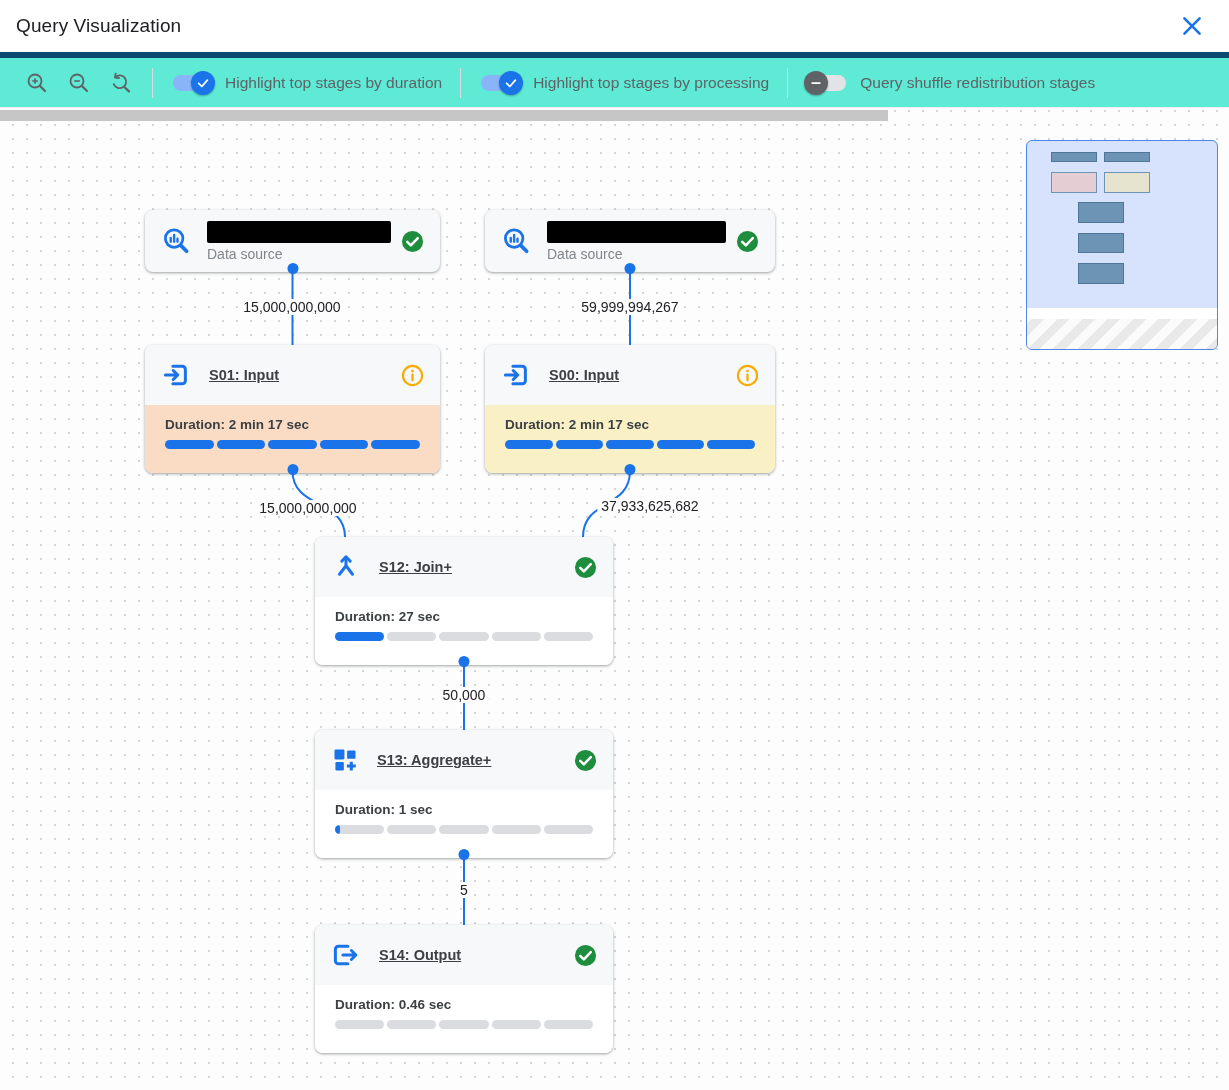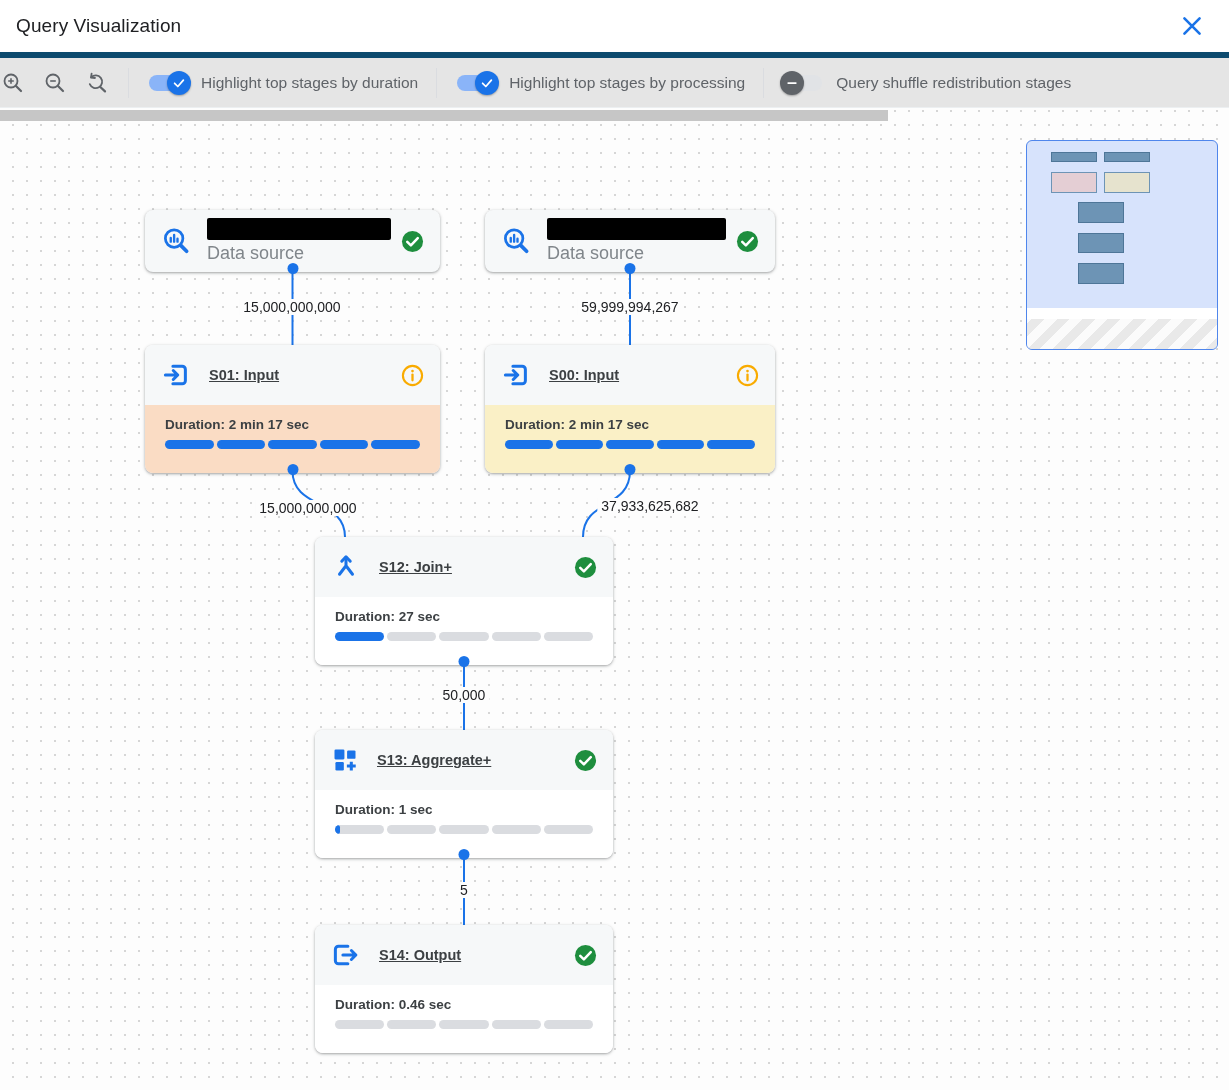--- a/index.html
+++ b/index.html
@@ -8,22 +8,22 @@
 
   
   .header { height:58px; display:flex; align-items:center;
     justify-content:space-between; padding:0 22px 0 16px;
     border-bottom:6px solid #0c4a6e; background:#fff; }
   .header h1 { font-size:19px; font-weight:400; color:#202124; letter-spacing:.1px; }
   .close-btn { background:none; border:none; cursor:pointer; width:30px; height:30px;
     display:flex; align-items:center; justify-content:center; }
 
   
-  .toolbar { height:50px; display:flex; align-items:center; background:#e5e5e5;
-    border-bottom:1px solid #eceff1; padding-left:0; }
+  .toolbar { height:50px; display:flex; align-items:center; background:#5eead4;
+    border-bottom:1px solid #eceff1; padding-left:24px; }
   .zoom-group { display:flex; align-items:center; gap:16px; padding-right:18px; }
   .icon-btn { background:none; border:none; cursor:pointer; width:26px; height:26px;
     display:flex; align-items:center; justify-content:center; }
   .vdivider { width:1px; height:30px; background:#dadce0; }
   .toggle-group { display:flex; align-items:center; gap:12px; padding:0 18px; }
   .toggle { position:relative; width:42px; height:24px; cursor:pointer; flex:none; }
   .toggle .track { position:absolute; left:2px; top:4px; width:38px; height:16px; border-radius:8px; }
   .toggle .thumb { position:absolute; top:0; width:24px; height:24px; border-radius:50%;
     display:flex; align-items:center; justify-content:center; }
   .toggle.on .track { background:#8ab4f8; }
@@ -49,21 +49,21 @@
   .card { position:absolute; background:#fff; border-radius:8px;
     box-shadow:0 1px 2px rgba(60,64,67,.3), 0 1px 3px 1px rgba(60,64,67,.15);
     cursor:pointer; }
   .out-dot { position:absolute; left:50%; bottom:-2px; transform:translateX(-50%);
     width:11px; height:11px; border-radius:50%; background:#1a73e8; }
 
   .ds-card { height:62px; background:#f6f8f9; display:flex; align-items:center;
     padding:0 16px; }
   .ds-mid { flex:1; margin-left:16px; margin-right:10px; }
   .redacted { height:22px; background:#000; border-radius:2px; margin-bottom:3px; }
-  .ds-label { font-size:18px; color:#80868b; }
+  .ds-label { font-size:14px; color:#80868b; }
 
   .stage-head { height:60px; display:flex; align-items:center; padding:0 16px;
     background:#f6f8f9; border-radius:8px 8px 0 0; }
   .stage-title { flex:1; margin-left:18px; font-size:14.5px; font-weight:700; color:#3c4043;text-decoration:underline; }
   .stage-body { padding:12px 20px 0 20px; height:68px; border-radius:0 0 8px 8px; background:#fff; }
   .stage-body.hl-duration { background:#fadcc4; }
   .stage-body.hl-processing { background:#faf0c6; }
   .duration { font-size:13.5px; font-weight:700; color:#3c4043; margin-bottom:8px; }
   .bar { display:flex; gap:3px; }
   .seg { flex:1; height:9px; border-radius:5px; background:#dadce0; position:relative; overflow:hidden; }

